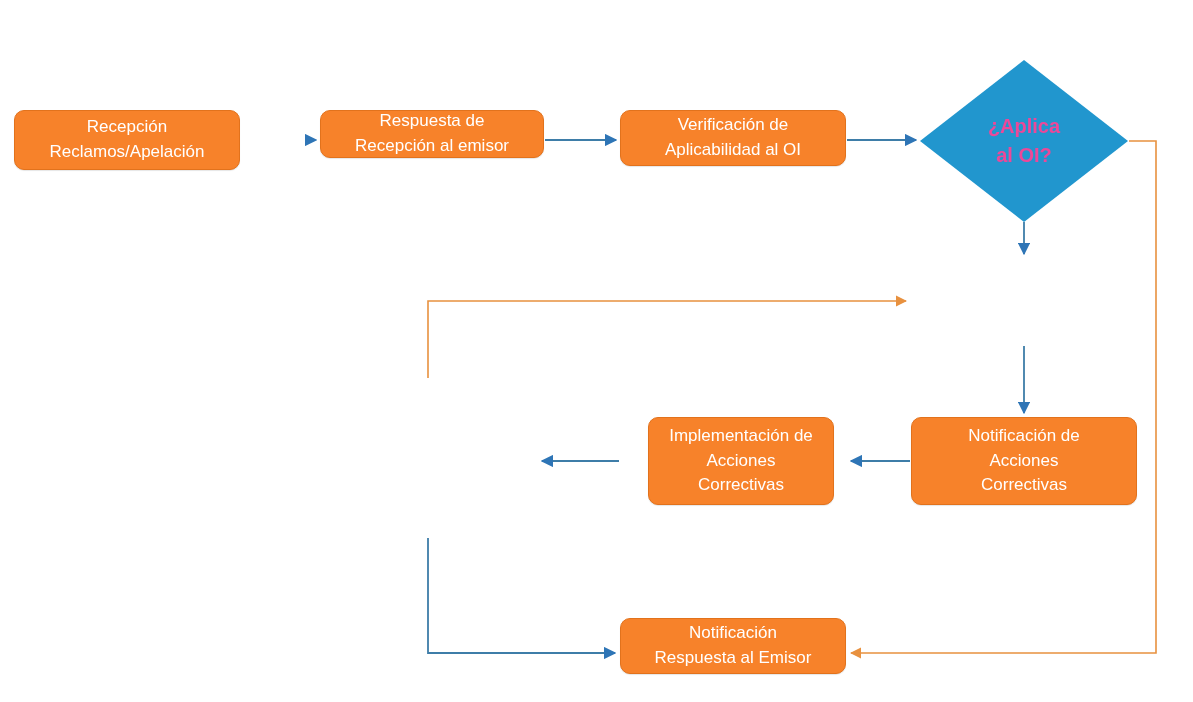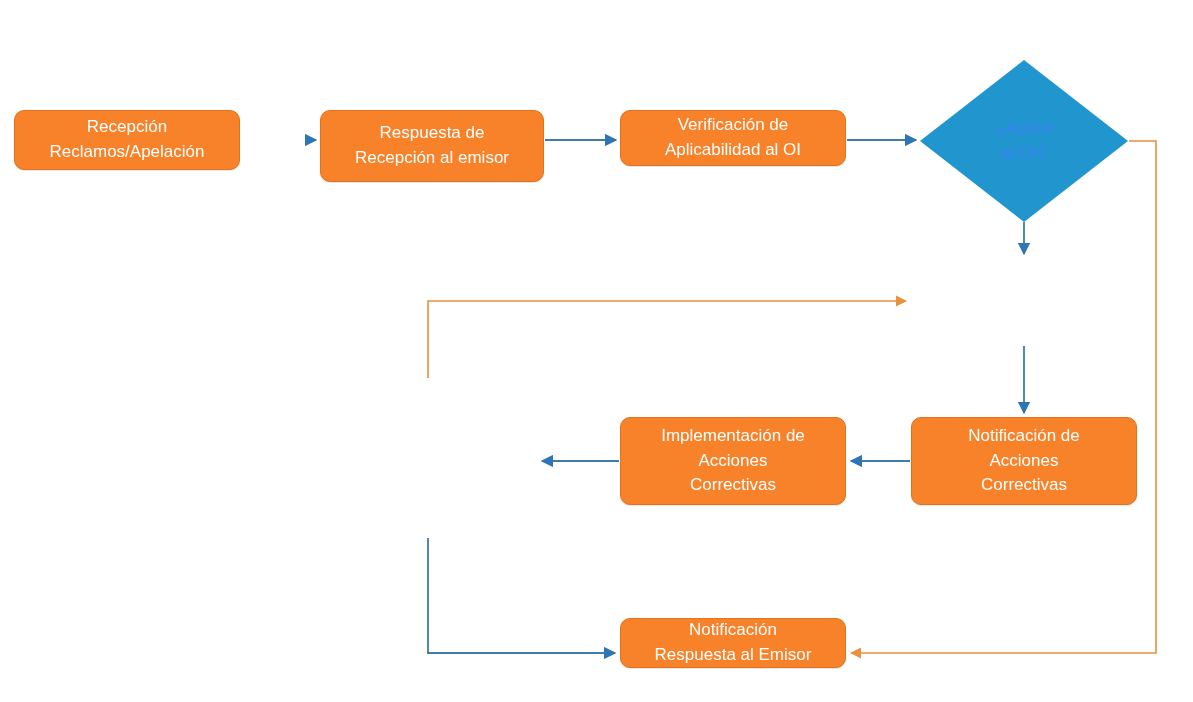--- a/index.html
+++ b/index.html
@@ -52,25 +52,26 @@
   .decision .diamond-shape {
     position: absolute;
     left: 0;
     top: 0;
     width: 100%;
     height: 100%;
   }
   .decision .dlabel {
     position: relative;
     z-index: 2;
-    font-size: 17px;
+    font-size: 20px;
     line-height: 1.45;
-    color: #3b82f6;
+    color: #ec4899;
     text-align: center;
     width: 100%;
+    font-weight: bold;
   }
   .nodetext {
     white-space: pre-line;
     display: block;
     width: 100%;
   }
 </style>
 </head>
 <body>
 
@@ -109,21 +110,21 @@
     <path d="M 428 378 L 428 301 L 906 301" fill="none" stroke="#E8913F" stroke-width="1.6" marker-end="url(#arrow-orange)"></path>
 
     <path d="M 1129 141 L 1156 141 L 1156 653 L 851 653" fill="none" stroke="#E8913F" stroke-width="1.6" marker-end="url(#arrow-orange)"></path>
   </svg>
 
   <div class="node process" style="left:14px; top:110px; width:226px; height:60px;">
     <span class="nodetext">Recepción
 Reclamos/Apelación</span>
   </div>
 
-  <div class="node process" style="left:320px; top:110px; width:224px; height:72px;">
+  <div class="node process" style="left:320px; top:110px; width:224px; height:48px;">
     <span class="nodetext">Respuesta de
 Recepción al emisor</span>
   </div>
 
   <div class="node process" style="left:620px; top:110px; width:226px; height:56px;">
     <span class="nodetext">Verificación de
 Aplicabilidad al OI</span>
   </div>
 
   <div class="node decision" style="left:920px; top:60px; width:208px; height:162px;">
@@ -134,25 +135,25 @@
 al OI?</span>
   </div>
 
 
   <div class="node process" style="left:911px; top:417px; width:226px; height:88px;">
     <span class="nodetext">Notificación de
 Acciones
 Correctivas</span>
   </div>
 
-  <div class="node process" style="left:620px; top:417px; width:226px; height:88px;">
+  <div class="node process" style="left:648px; top:417px; width:186px; height:88px;">
     <span class="nodetext">Implementación de
 Acciones
 Correctivas</span>
   </div>
 
 
-  <div class="node process" style="left:620px; top:618px; width:226px; height:50px;">
+  <div class="node process" style="left:620px; top:618px; width:226px; height:56px;">
     <span class="nodetext">Notificación
 Respuesta al Emisor</span>
   </div>
 
 </div>
 
 </body></html>

